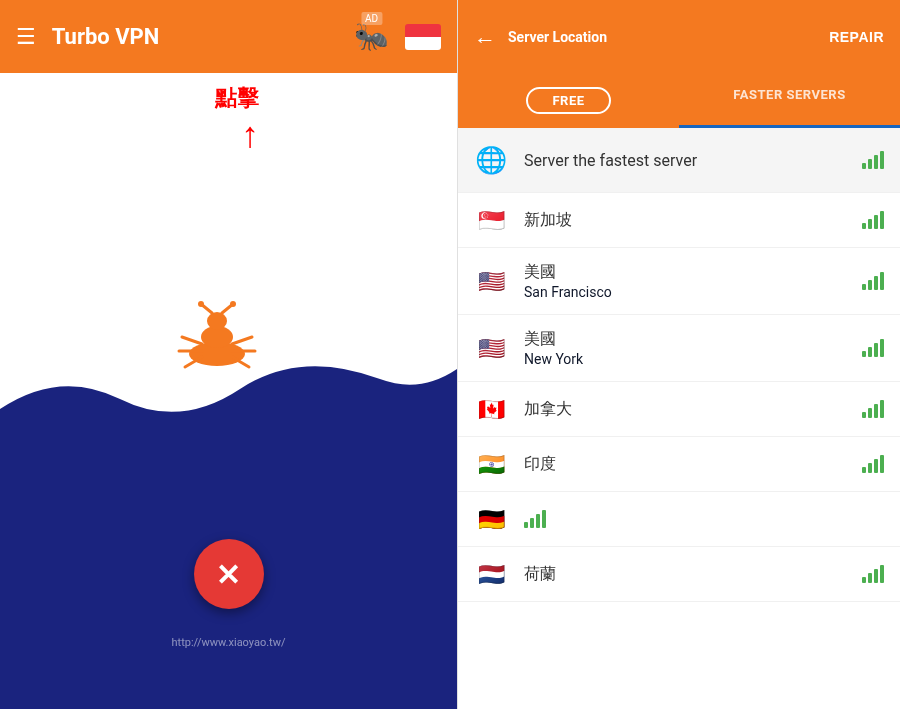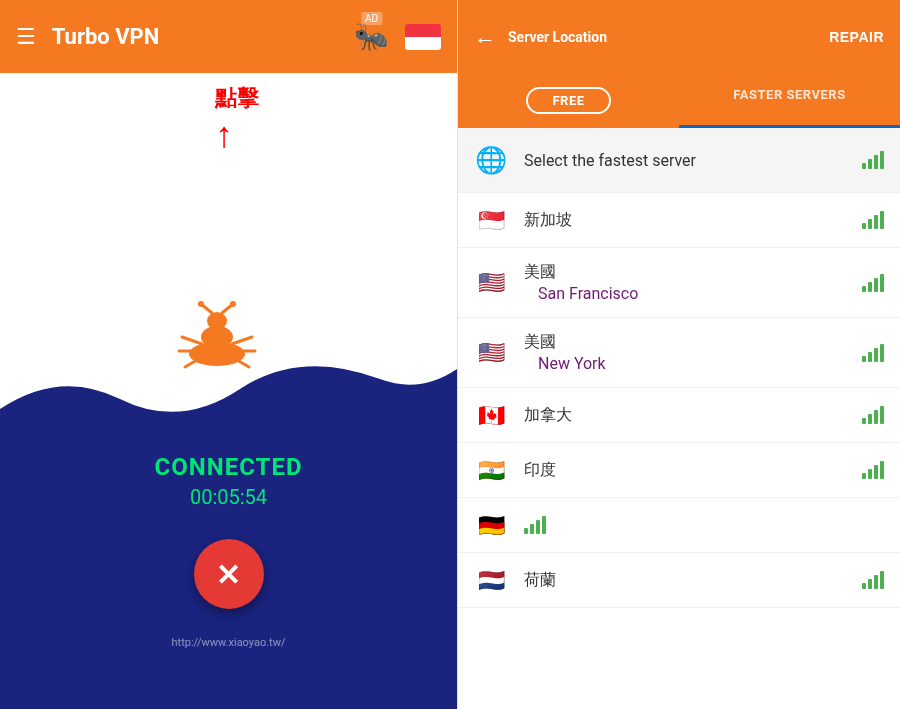--- a/index.html
+++ b/index.html
@@ -97,21 +97,21 @@
       overflow: hidden;
     }
 
     .annotation-area {
       position: absolute;
       top: 10px;
       left: 50%;
       transform: translateX(-30%);
       display: flex;
       flex-direction: column;
-      align-items: flex-start;
+      align-items: flex-end;
       gap: 4px;
       z-index: 10;
     }
 
     .click-text {
       color: #f00;
       font-size: 22px;
       font-weight: bold;
     }
 
@@ -333,24 +333,23 @@
     .server-info {
       flex: 1;
     }
 
     .server-name {
       font-size: 16px;
       color: #333;
     }
 
     .server-sub {
-      font-size: 16px;
-      color: #701a75;
+      font-size: 14px;
+      color: #0f172a;
       margin-top: 1px;
-      margin-left: 14px;
     }
 
     
     .signal-bars {
       display: flex;
       align-items: flex-end;
       gap: 2px;
       height: 18px;
     }
 
@@ -409,24 +408,20 @@
         <line x1="75" y1="58" x2="92" y2="68" stroke="#f47920" stroke-width="3" stroke-linecap="round"></line>
       </svg>
     </div>
 
     <div class="wave-container">
       <svg class="wave-svg" viewBox="0 0 457 360" preserveAspectRatio="none">
         <path d="M0,60 Q60,20 120,50 Q180,80 240,40 Q300,0 380,30 Q420,45 457,20 L457,360 L0,360 Z" fill="#1a237e"></path>
       </svg>
     </div>
 
-    <div class="connected-area">
-      <span class="connected-text">CONNECTED</span>
-      <span class="timer-text">00:05:54</span>
-    </div>
 
     <button class="disconnect-btn">
       <span class="x-icon">✕</span>
     </button>
 
     <div class="watermark">http://www.xiaoyao.tw/</div>
   </div>
 </div>
 
 <div class="right-panel">
@@ -443,21 +438,21 @@
     <div class="tab tab-faster">
       <span>FASTER SERVERS</span>
     </div>
   </div>
 
   <div class="server-list">
 
     <div class="server-item fastest">
       <div class="globe-icon">🌐</div>
       <div class="server-info">
-        <div class="server-name">Select the fastest server</div>
+        <div class="server-name">Server the fastest server</div>
       </div>
       <div class="signal-bars">
         <div class="bar bar1"></div>
         <div class="bar bar2"></div>
         <div class="bar bar3"></div>
         <div class="bar bar4"></div>
       </div>
     </div>
 
     <div class="server-item">

